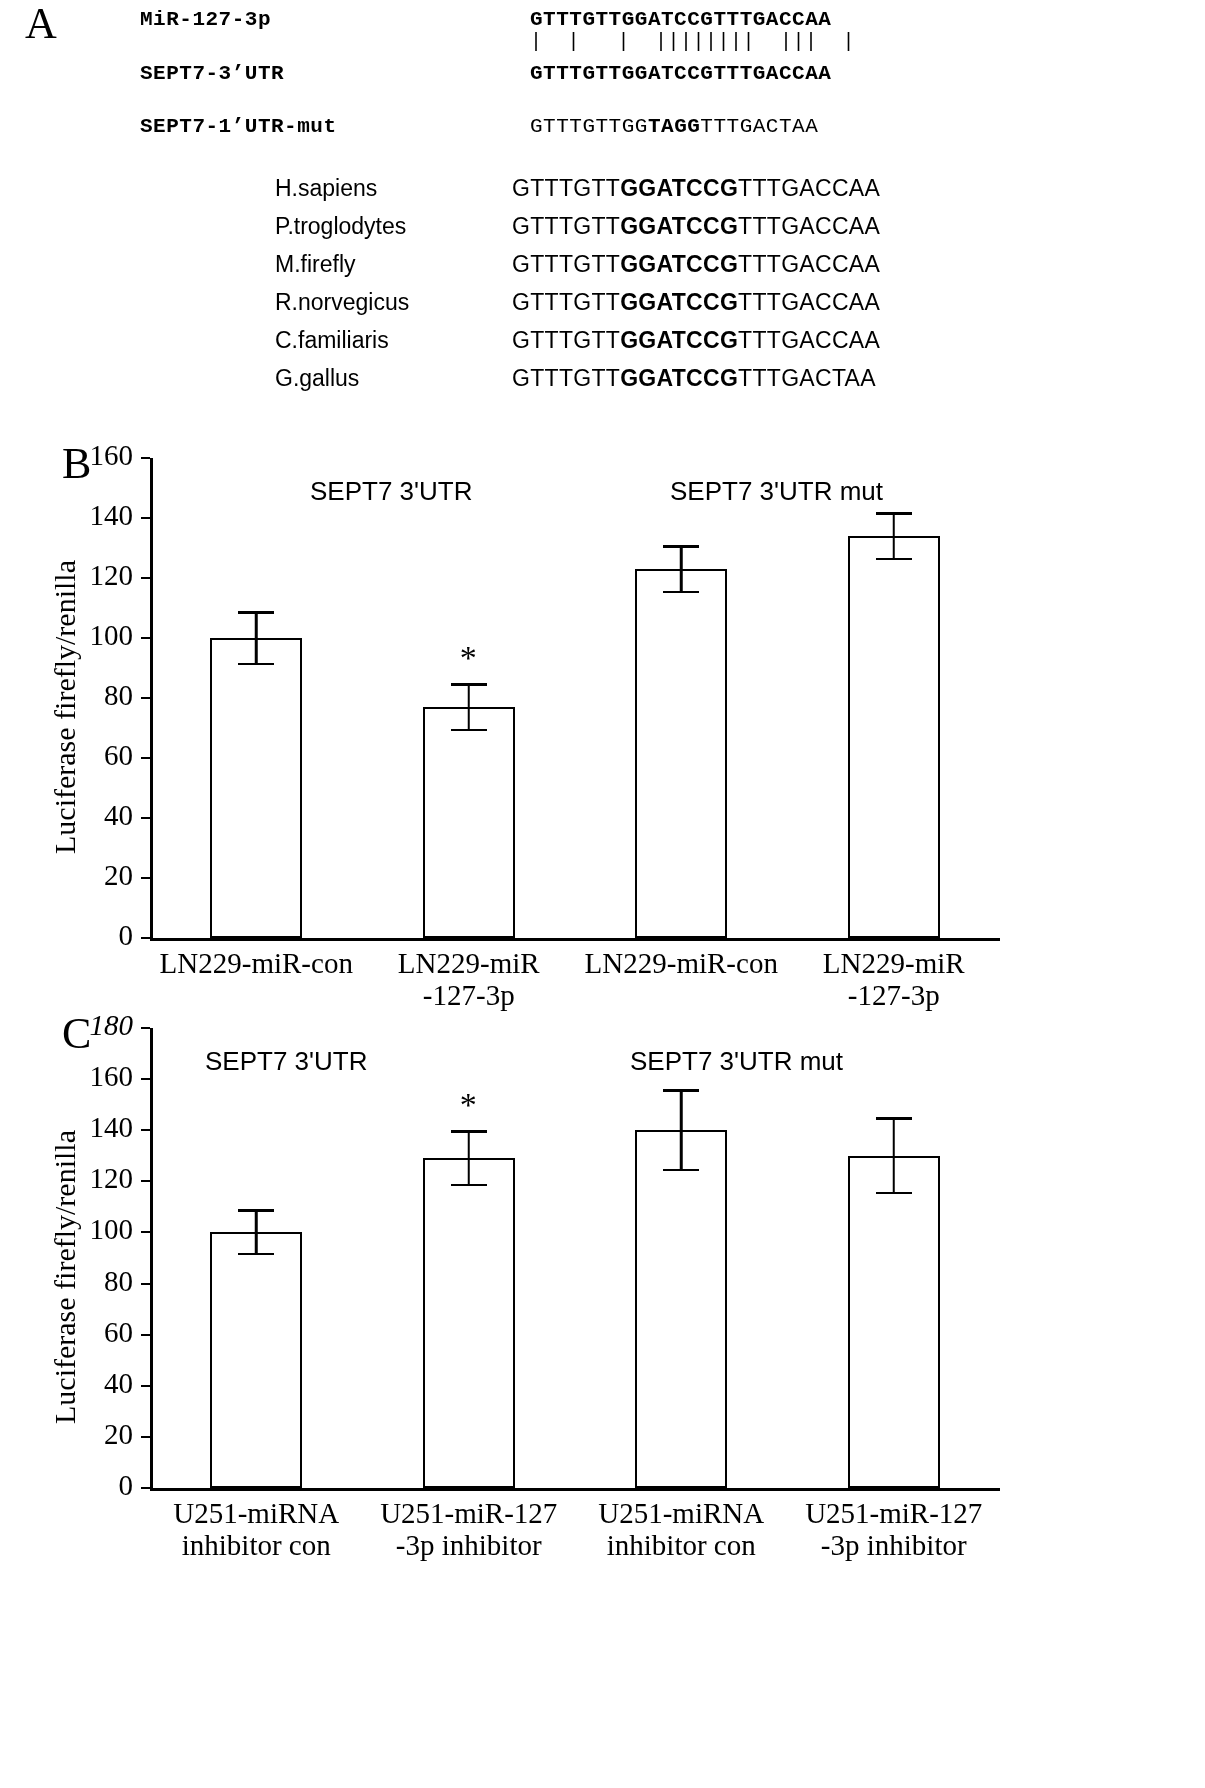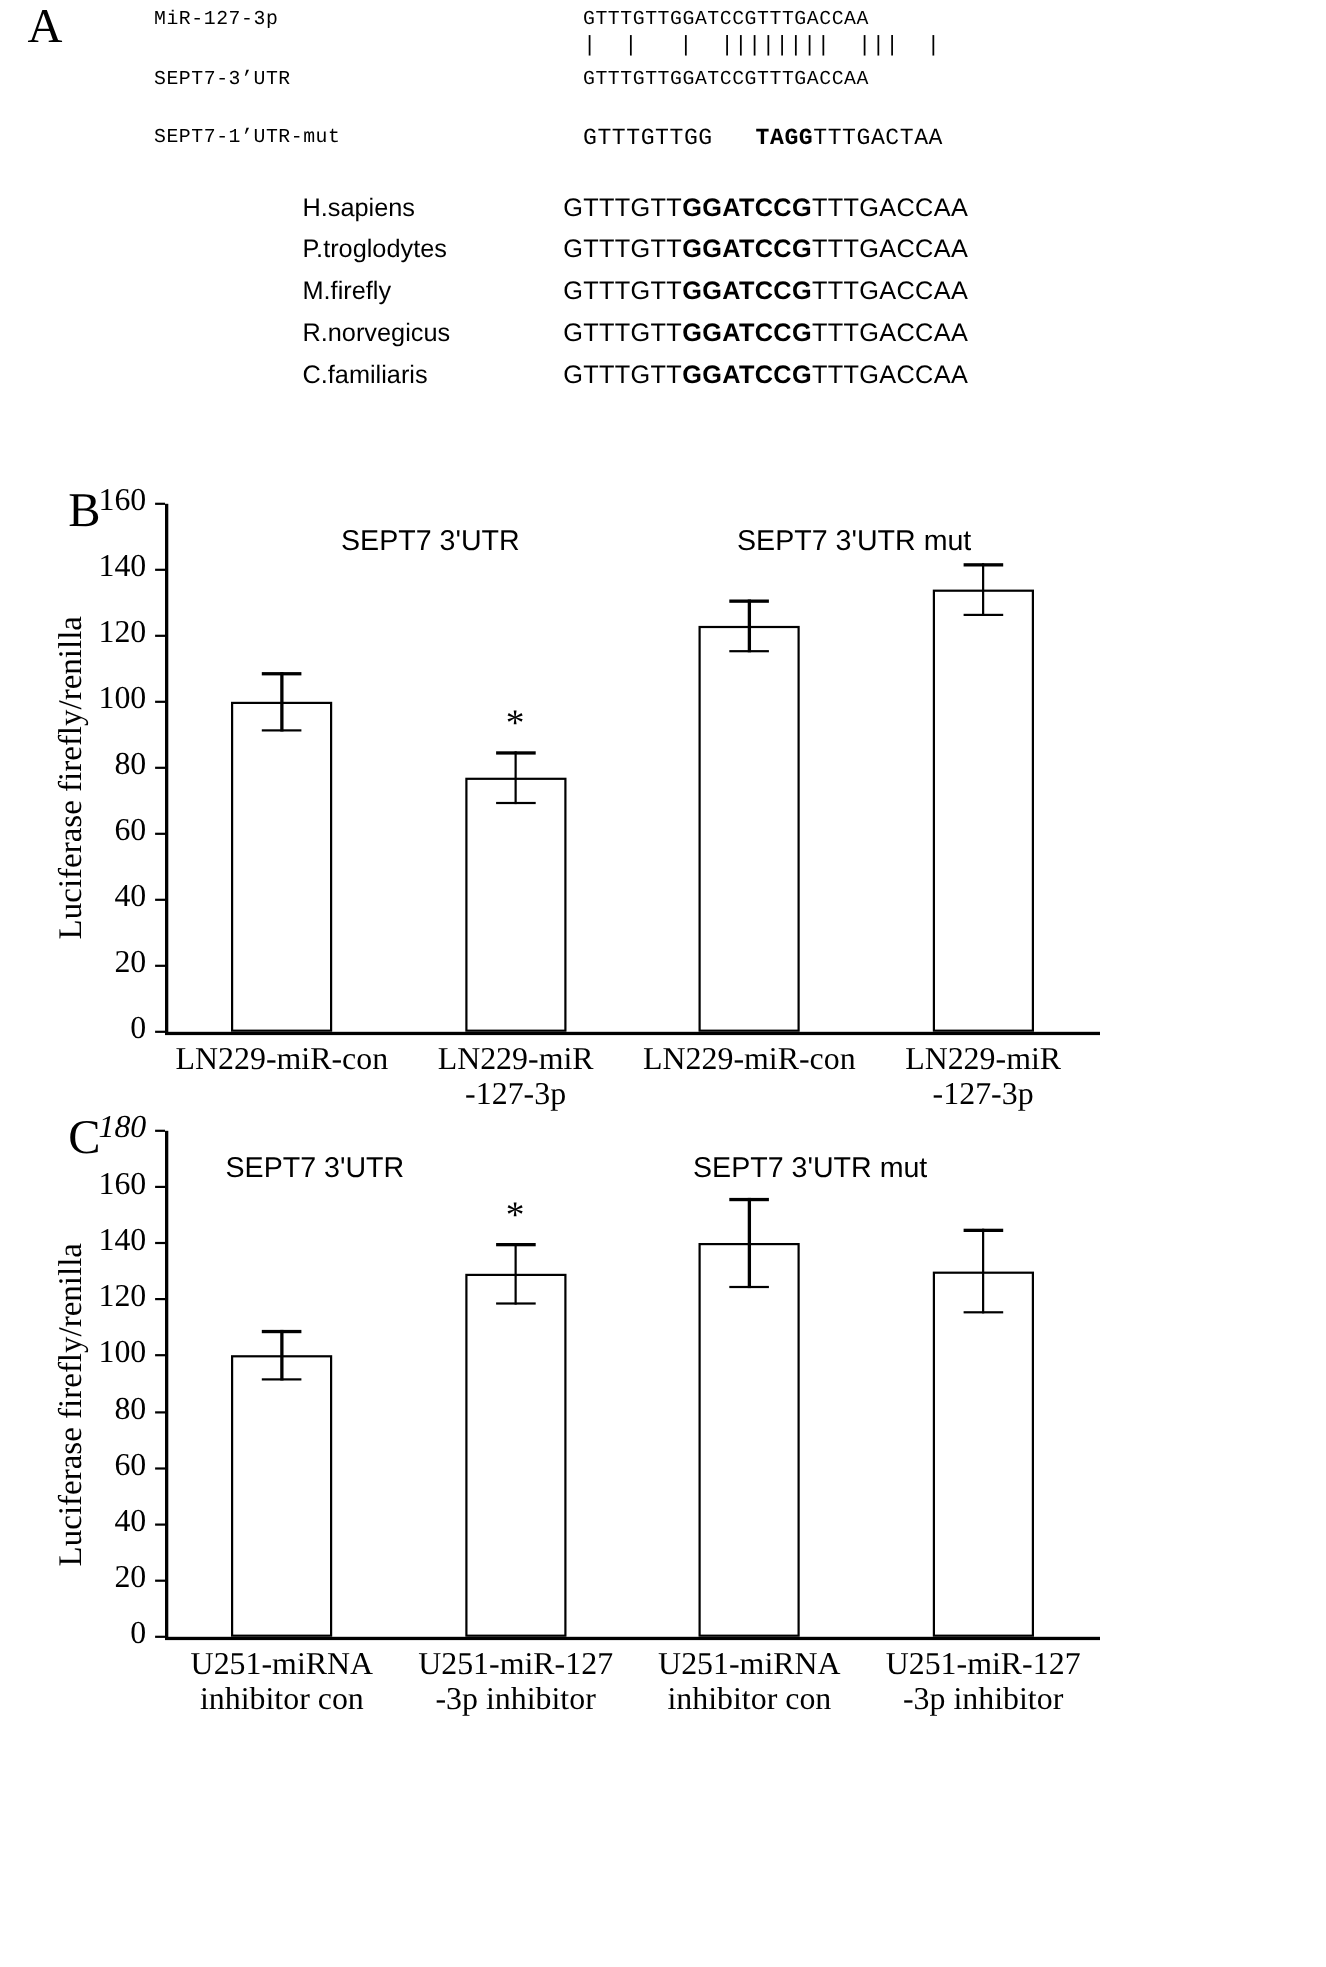--- a/index.html
+++ b/index.html
@@ -2,29 +2,29 @@
 <html><head>
 <meta charset="utf-8">
 <style>
   html,body{margin:0;padding:0;background:#ffffff;}
   body{width:1205px;height:1788px;position:relative;font-family:"Liberation Serif",serif;color:#000;}
 
   
   #panelA{position:absolute;left:0;top:0;width:1205px;height:430px;}
   .panel-letter{position:absolute;font-family:"Liberation Serif",serif;font-size:44px;line-height:1;}
   #letterA{left:25px;top:2px;}
-  .mono{font-family:"Liberation Mono",monospace;font-size:18px;letter-spacing:0.5px;}
+  .mono{font-family:"Liberation Mono",monospace;font-size:21px;letter-spacing:0.5px;font-weight:bold;}
   #mir-label{position:absolute;left:140px;top:8px;}
   #mir-seq{position:absolute;left:530px;top:8px;}
   #bars{position:absolute;left:530px;top:30px;font-family:"Liberation Mono",monospace;font-size:20px;letter-spacing:0.5px;}
   #utr-label{position:absolute;left:140px;top:62px;}
   #utr-seq{position:absolute;left:530px;top:62px;}
   #mut-label{position:absolute;left:140px;top:115px;}
   #mut-seq{position:absolute;left:530px;top:115px;font-family:"Liberation Mono",monospace;font-size:21px;letter-spacing:0.5px;}
-  #mut-seq b{font-weight:bold;margin-left:39px;}
+  #mut-seq b{font-weight:bold;}
 
   #species{position:absolute;left:275px;top:175px;width:900px;}
   .sp-row{position:relative;height:38px;}
   .sp-name{position:absolute;left:0;top:0;font-family:"Liberation Sans",sans-serif;font-size:23px;}
   .sp-seq{position:absolute;left:237px;top:0;font-family:"Liberation Sans",sans-serif;font-size:23px;letter-spacing:0.3px;}
   .sp-seq b{font-weight:bold;}
 
   
   .chart{position:absolute;left:0;width:1205px;}
   #panelB{top:440px;height:580px;}
@@ -73,20 +73,24 @@
       <div class="sp-name">M.firefly</div>
       <div class="sp-seq"><span>GTTTGTT</span><b>GGATCCG</b><span>TTTGACCAA</span></div>
     </div>
     <div class="sp-row">
       <div class="sp-name">R.norvegicus</div>
       <div class="sp-seq"><span>GTTTGTT</span><b>GGATCCG</b><span>TTTGACCAA</span></div>
     </div>
     <div class="sp-row">
       <div class="sp-name">C.familiaris</div>
       <div class="sp-seq"><span>GTTTGTT</span><b>GGATCCG</b><span>TTTGACCAA</span></div>
+    </div>
+    <div class="sp-row">
+      <div class="sp-name">G.gallus</div>
+      <div class="sp-seq"><span>GTTTGTT</span><b>GGATCCG</b><span>TTTGACTAA</span></div>
     </div>
   </div>
 </div>
 
 <div class="chart" id="panelB">
   <div class="panel-letter" style="left:62px;top:2px;">B</div>
   <div class="ylabel" id="ylabelB" style="left:48px;top:120px;">Luciferase firefly/renilla</div>
   <div class="plot" id="plotB" style="left:150px;top:18px;width:850px;height:480px;">
       <div class="axis-line" style="left: 0px; top: 0px; width: 2.5px; height: 481px;"></div>
       <div class="axis-line" style="left: 0px; top: 480px; width: 850px; height: 2.5px;"></div>

